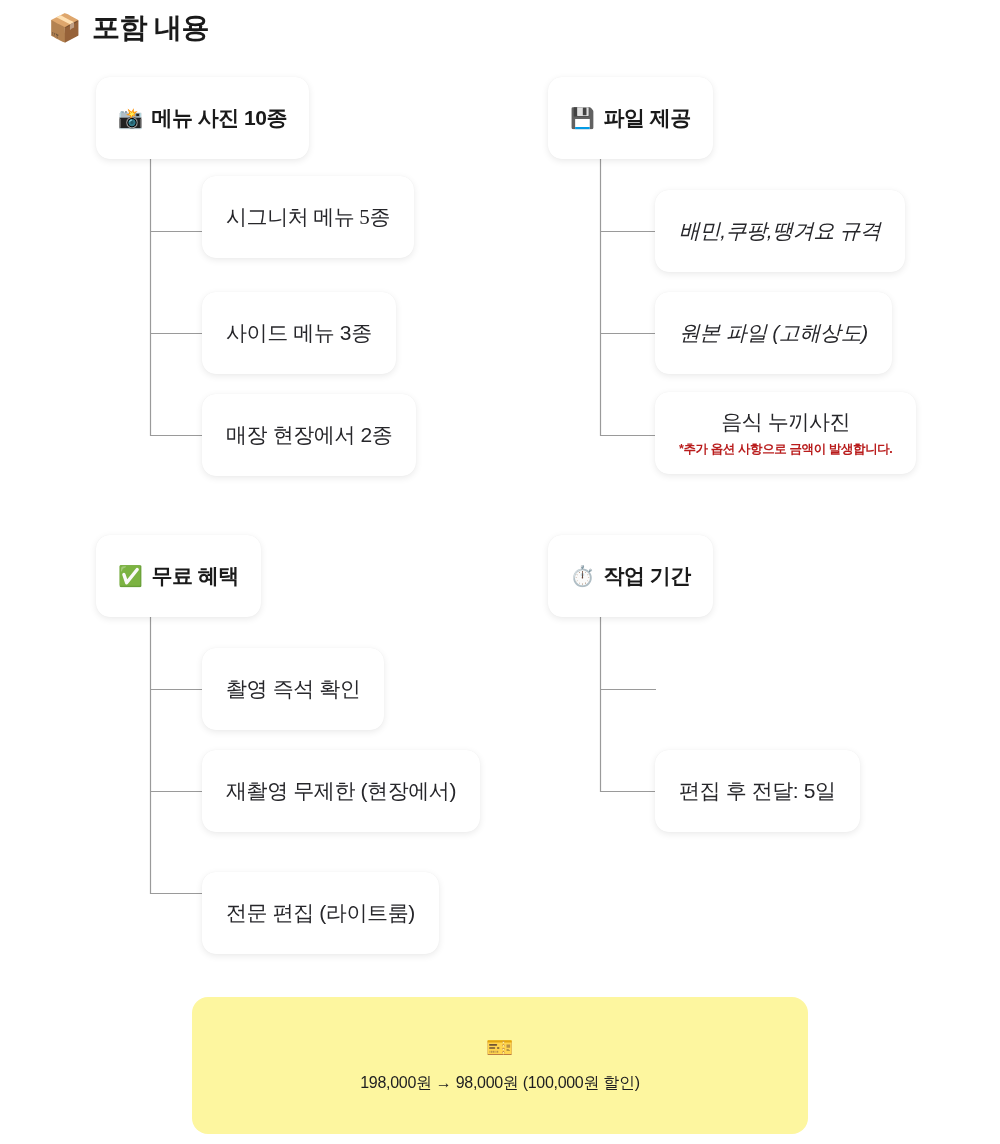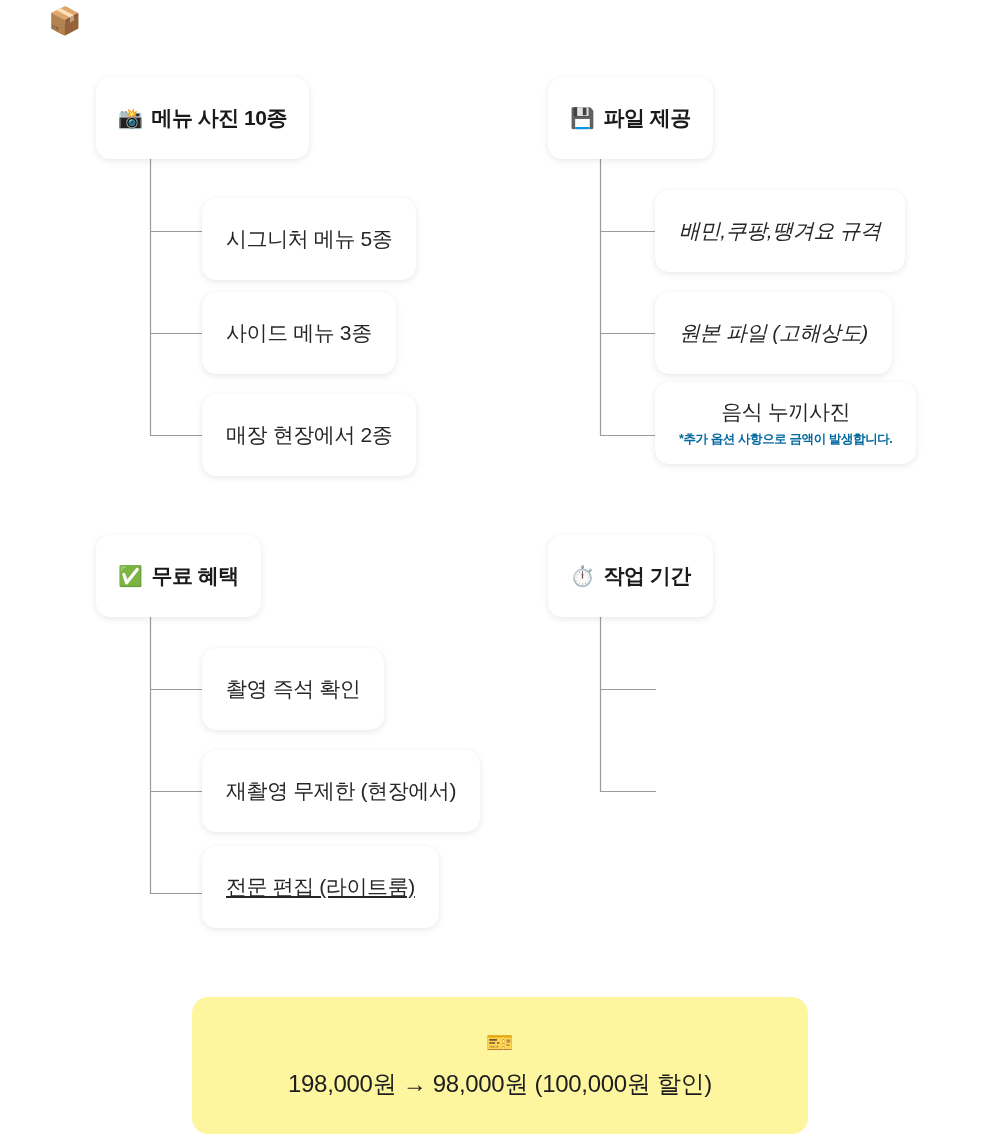--- a/index.html
+++ b/index.html
@@ -78,21 +78,21 @@
     font-size: 21px;
     font-weight: 400;
     letter-spacing: -0.4px;
     white-space: nowrap;
     color: #26262a;
   }
   .node.child .sub {
     font-size: 12.5px;
     font-weight: 700;
     letter-spacing: -0.4px;
-    color: #0369a1;
+    color: #b91c1c;
     margin-top: 5px;
     white-space: nowrap;
   }
 
   
   #coupon {
     position: absolute;
     left: 192px;
     top: 997px;
     width: 616px;
@@ -111,48 +111,49 @@
     font-size: 25px;
     font-weight: 700;
     letter-spacing: -0.7px;
     line-height: 1.2;
     white-space: nowrap;
     color: #17171a;
   }
   #coupon .coupon-title .emoji { font-size: 22px; line-height: 1; }
   #coupon .coupon-price {
     margin-top: 14px;
-    font-size: 24px;
+    font-size: 16px;
     font-weight: 400;
     letter-spacing: -0.3px;
     white-space: nowrap;
     color: #1d1d20;
   }
 </style>
 </head>
 <body style="background: rgb(255, 255, 255);">
 
 <div id="page-title">
   <span class="emoji">📦</span>
+  <span>포함 내용</span>
 </div>
 
 <div class="tree" style="left:0;top:0;width:500px;height:520px;">
   <svg class="connector" width="500" height="520">
     <path d="M150.5 158 L150.5 436" stroke="#9a9a9a" stroke-width="1.2" fill="none"></path>
     <path d="M150.5 231.5 L204 231.5" stroke="#9a9a9a" stroke-width="1.2" fill="none"></path>
     <path d="M150.5 333.5 L204 333.5" stroke="#9a9a9a" stroke-width="1.2" fill="none"></path>
     <path d="M150.5 435.5 L204 435.5" stroke="#9a9a9a" stroke-width="1.2" fill="none"></path>
   </svg>
 
   <div class="node head" style="left:96px;top:77px;">
     <span class="emoji">📸</span>
     <span>메뉴 사진 10종</span>
   </div>
 
-  <div class="node child" style="left:202px;top:198px;">
+  <div class="node child" style="left:202px;top:176px;font-family:Liberation Serif, serif;">
     <span>시그니처 메뉴 5종</span>
   </div>
   <div class="node child" style="left:202px;top:292px;">
     <span>사이드 메뉴 3종</span>
   </div>
   <div class="node child" style="left:202px;top:394px;">
     <span>매장 현장에서 2종</span>
   </div>
 </div>
 
@@ -168,21 +169,21 @@
     <span class="emoji">💾</span>
     <span>파일 제공</span>
   </div>
 
   <div class="node child" style="left:155px;top:190px;font-style:italic;">
     <span>배민,쿠팡,땡겨요 규격</span>
   </div>
   <div class="node child" style="left:155px;top:292px;font-style:italic;">
     <span>원본 파일 (고해상도)</span>
   </div>
-  <div class="node child" style="left:155px;top:382px;align-items:center;">
+  <div class="node child" style="left:155px;top:392px;align-items:center;">
     <span>음식 누끼사진</span>
     <span class="sub">*추가 옵션 사항으로 금액이 발생합니다.</span>
   </div>
 </div>
 
 <div class="tree" style="left:0;top:458px;width:500px;height:520px;">
   <svg class="connector" width="500" height="520">
     <path d="M150.5 158 L150.5 436" stroke="#9a9a9a" stroke-width="1.2" fill="none"></path>
     <path d="M150.5 231.5 L204 231.5" stroke="#9a9a9a" stroke-width="1.2" fill="none"></path>
     <path d="M150.5 333.5 L204 333.5" stroke="#9a9a9a" stroke-width="1.2" fill="none"></path>
@@ -193,37 +194,40 @@
     <span class="emoji">✅</span>
     <span>무료 혜택</span>
   </div>
 
   <div class="node child" style="left:202px;top:292px;">
     <span>재촬영 무제한 (현장에서)</span>
   </div>
   <div class="node child" style="left:202px;top:190px;">
     <span>촬영 즉석 확인</span>
   </div>
-  <div class="node child" style="left:202px;top:388px;text-decoration:underline;">
+  <div class="node child" style="left:202px;top:414px;">
     <span>전문 편집 (라이트룸)</span>
   </div>
 </div>
 
 <div class="tree" style="left:500px;top:458px;width:500px;height:520px;">
   <svg class="connector" width="500" height="520">
     <path d="M100.5 158 L100.5 334" stroke="#9a9a9a" stroke-width="1.2" fill="none"></path>
     <path d="M100.5 231.5 L156 231.5" stroke="#9a9a9a" stroke-width="1.2" fill="none"></path>
     <path d="M100.5 333.5 L156 333.5" stroke="#9a9a9a" stroke-width="1.2" fill="none"></path>
   </svg>
 
   <div class="node head" style="left:48px;top:77px;">
     <span class="emoji">⏱️</span>
     <span>작업 기간</span>
   </div>
 
+  <div class="node child" style="left:155px;top:292px;">
+    <span>편집 후 전달: 5일</span>
+  </div>
 </div>
 
 <div id="coupon" style="background: rgb(253, 246, 159);">
   <div class="coupon-title">
     <span class="emoji">🎫</span>
   </div>
   <div class="coupon-price">198,000원 → 98,000원 (100,000원 할인)</div>
 </div>
 
 </body></html>

